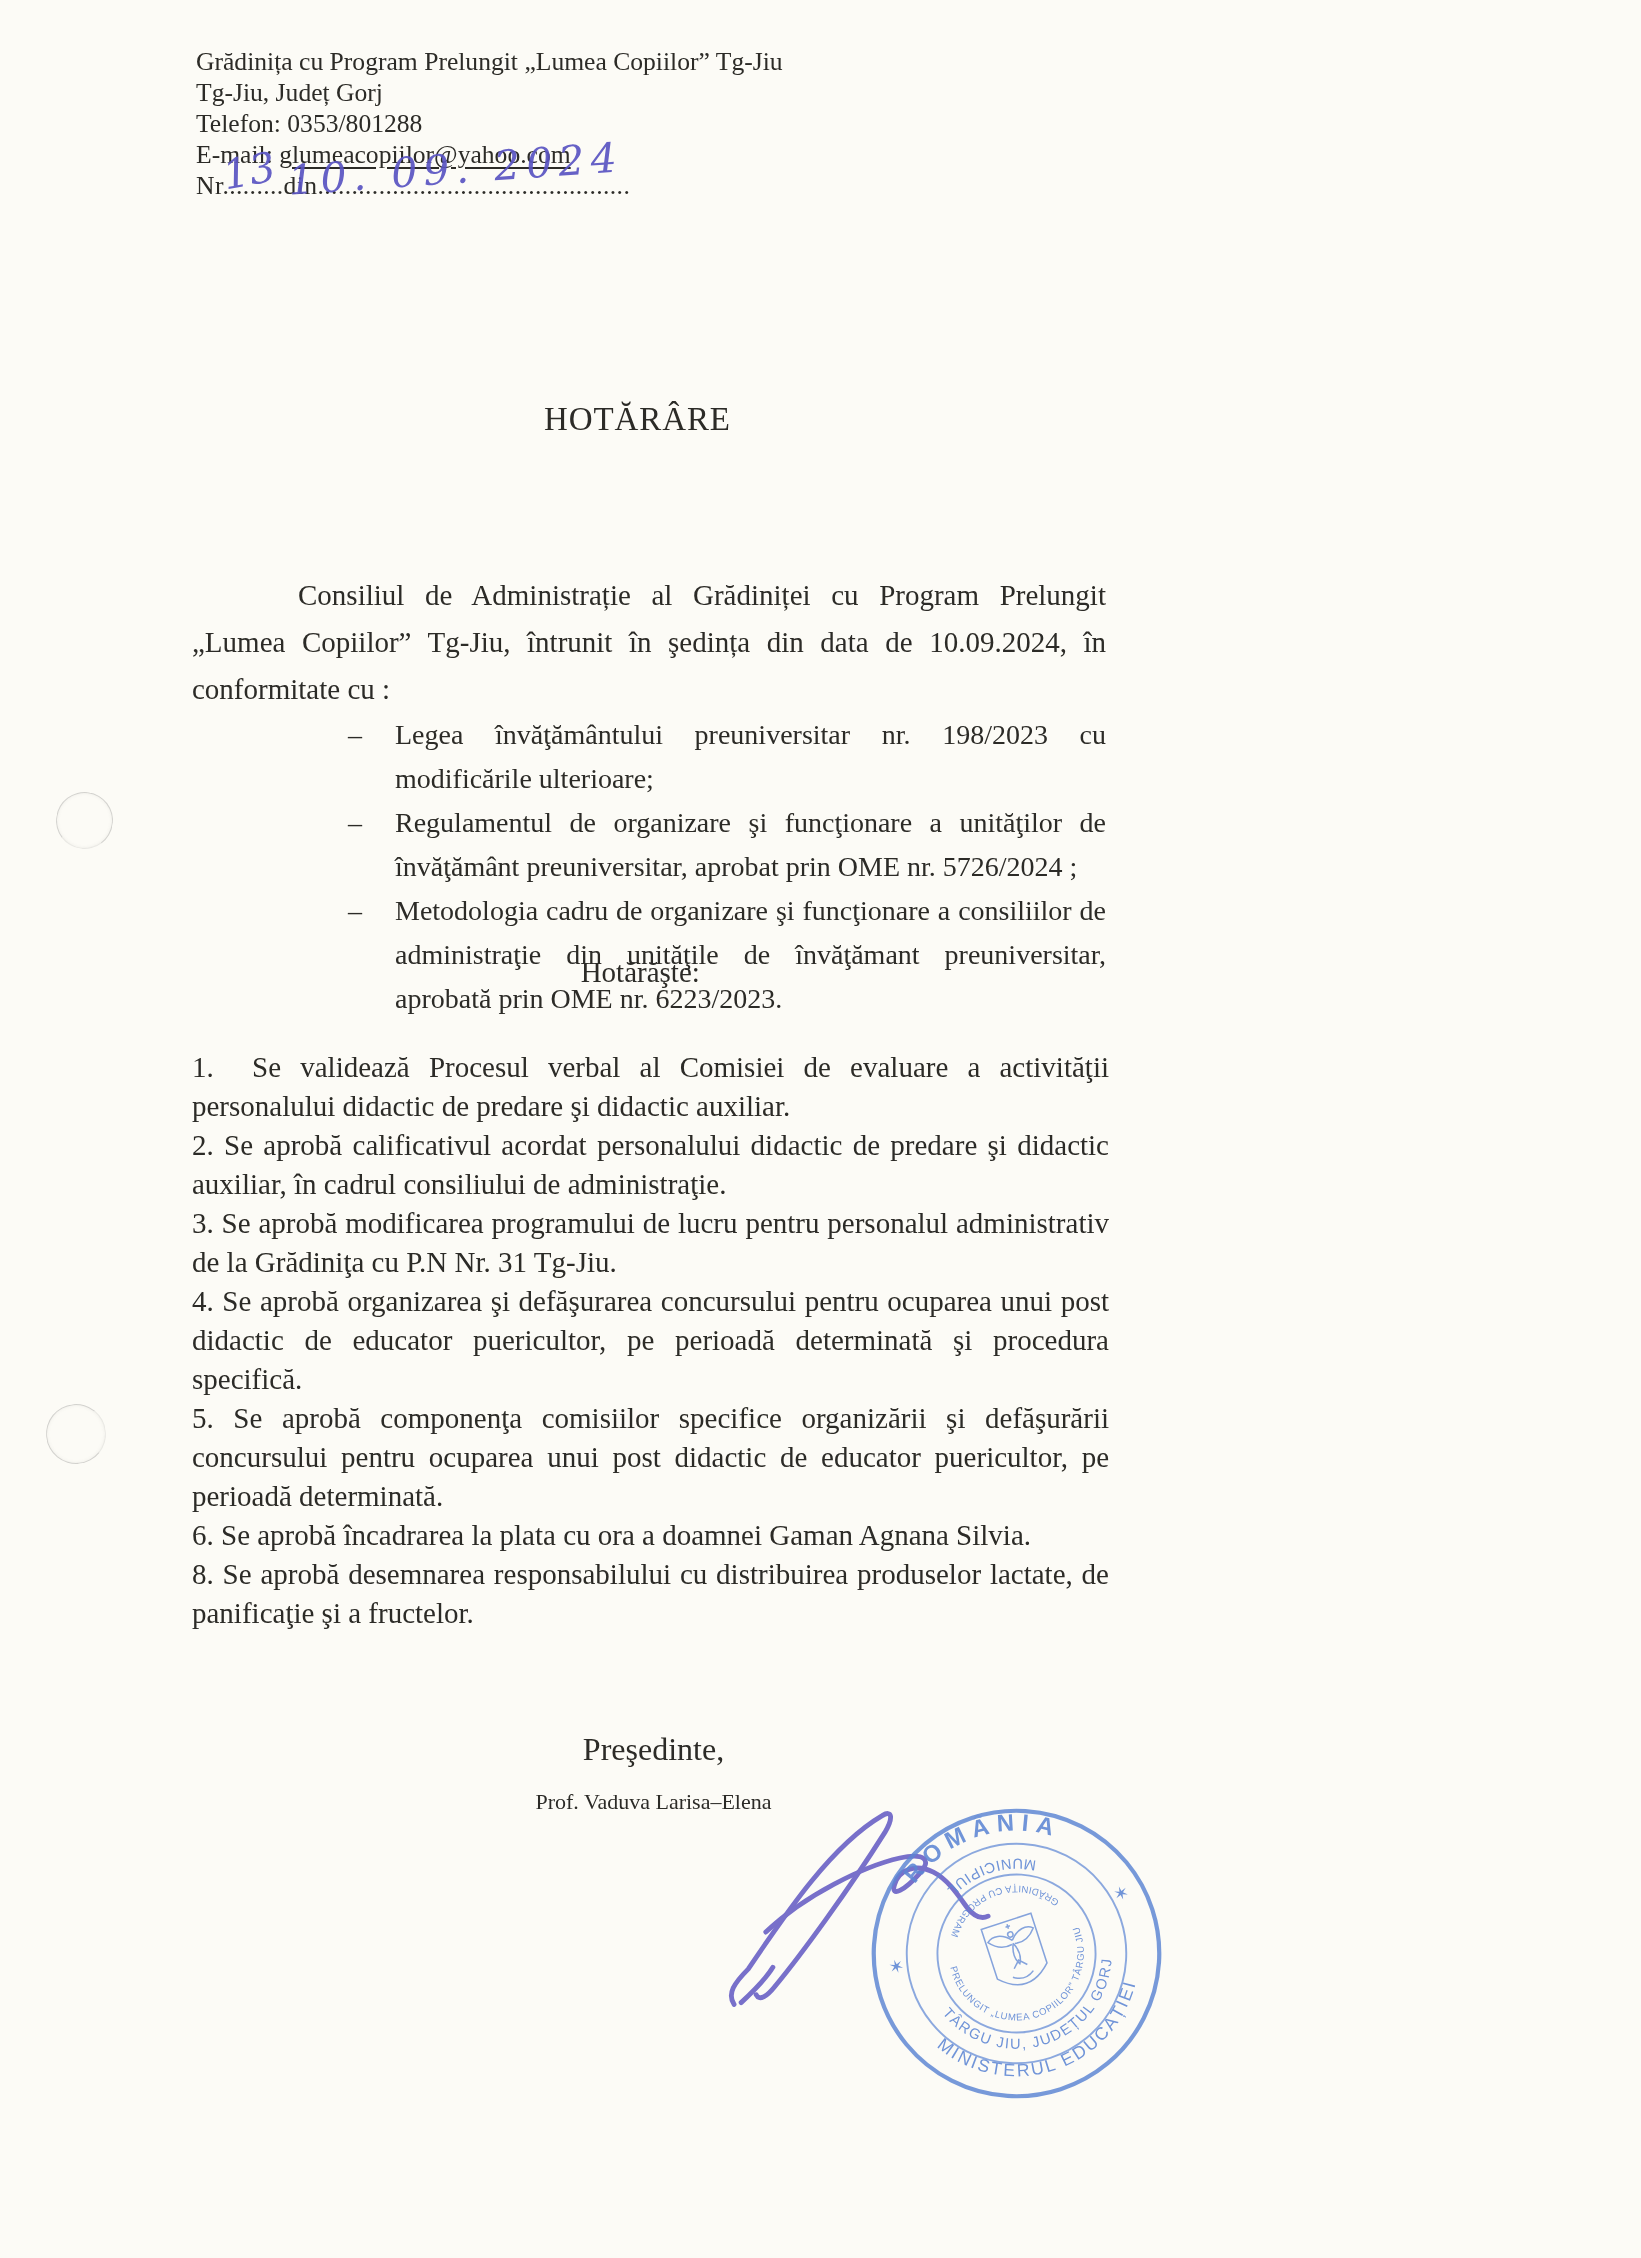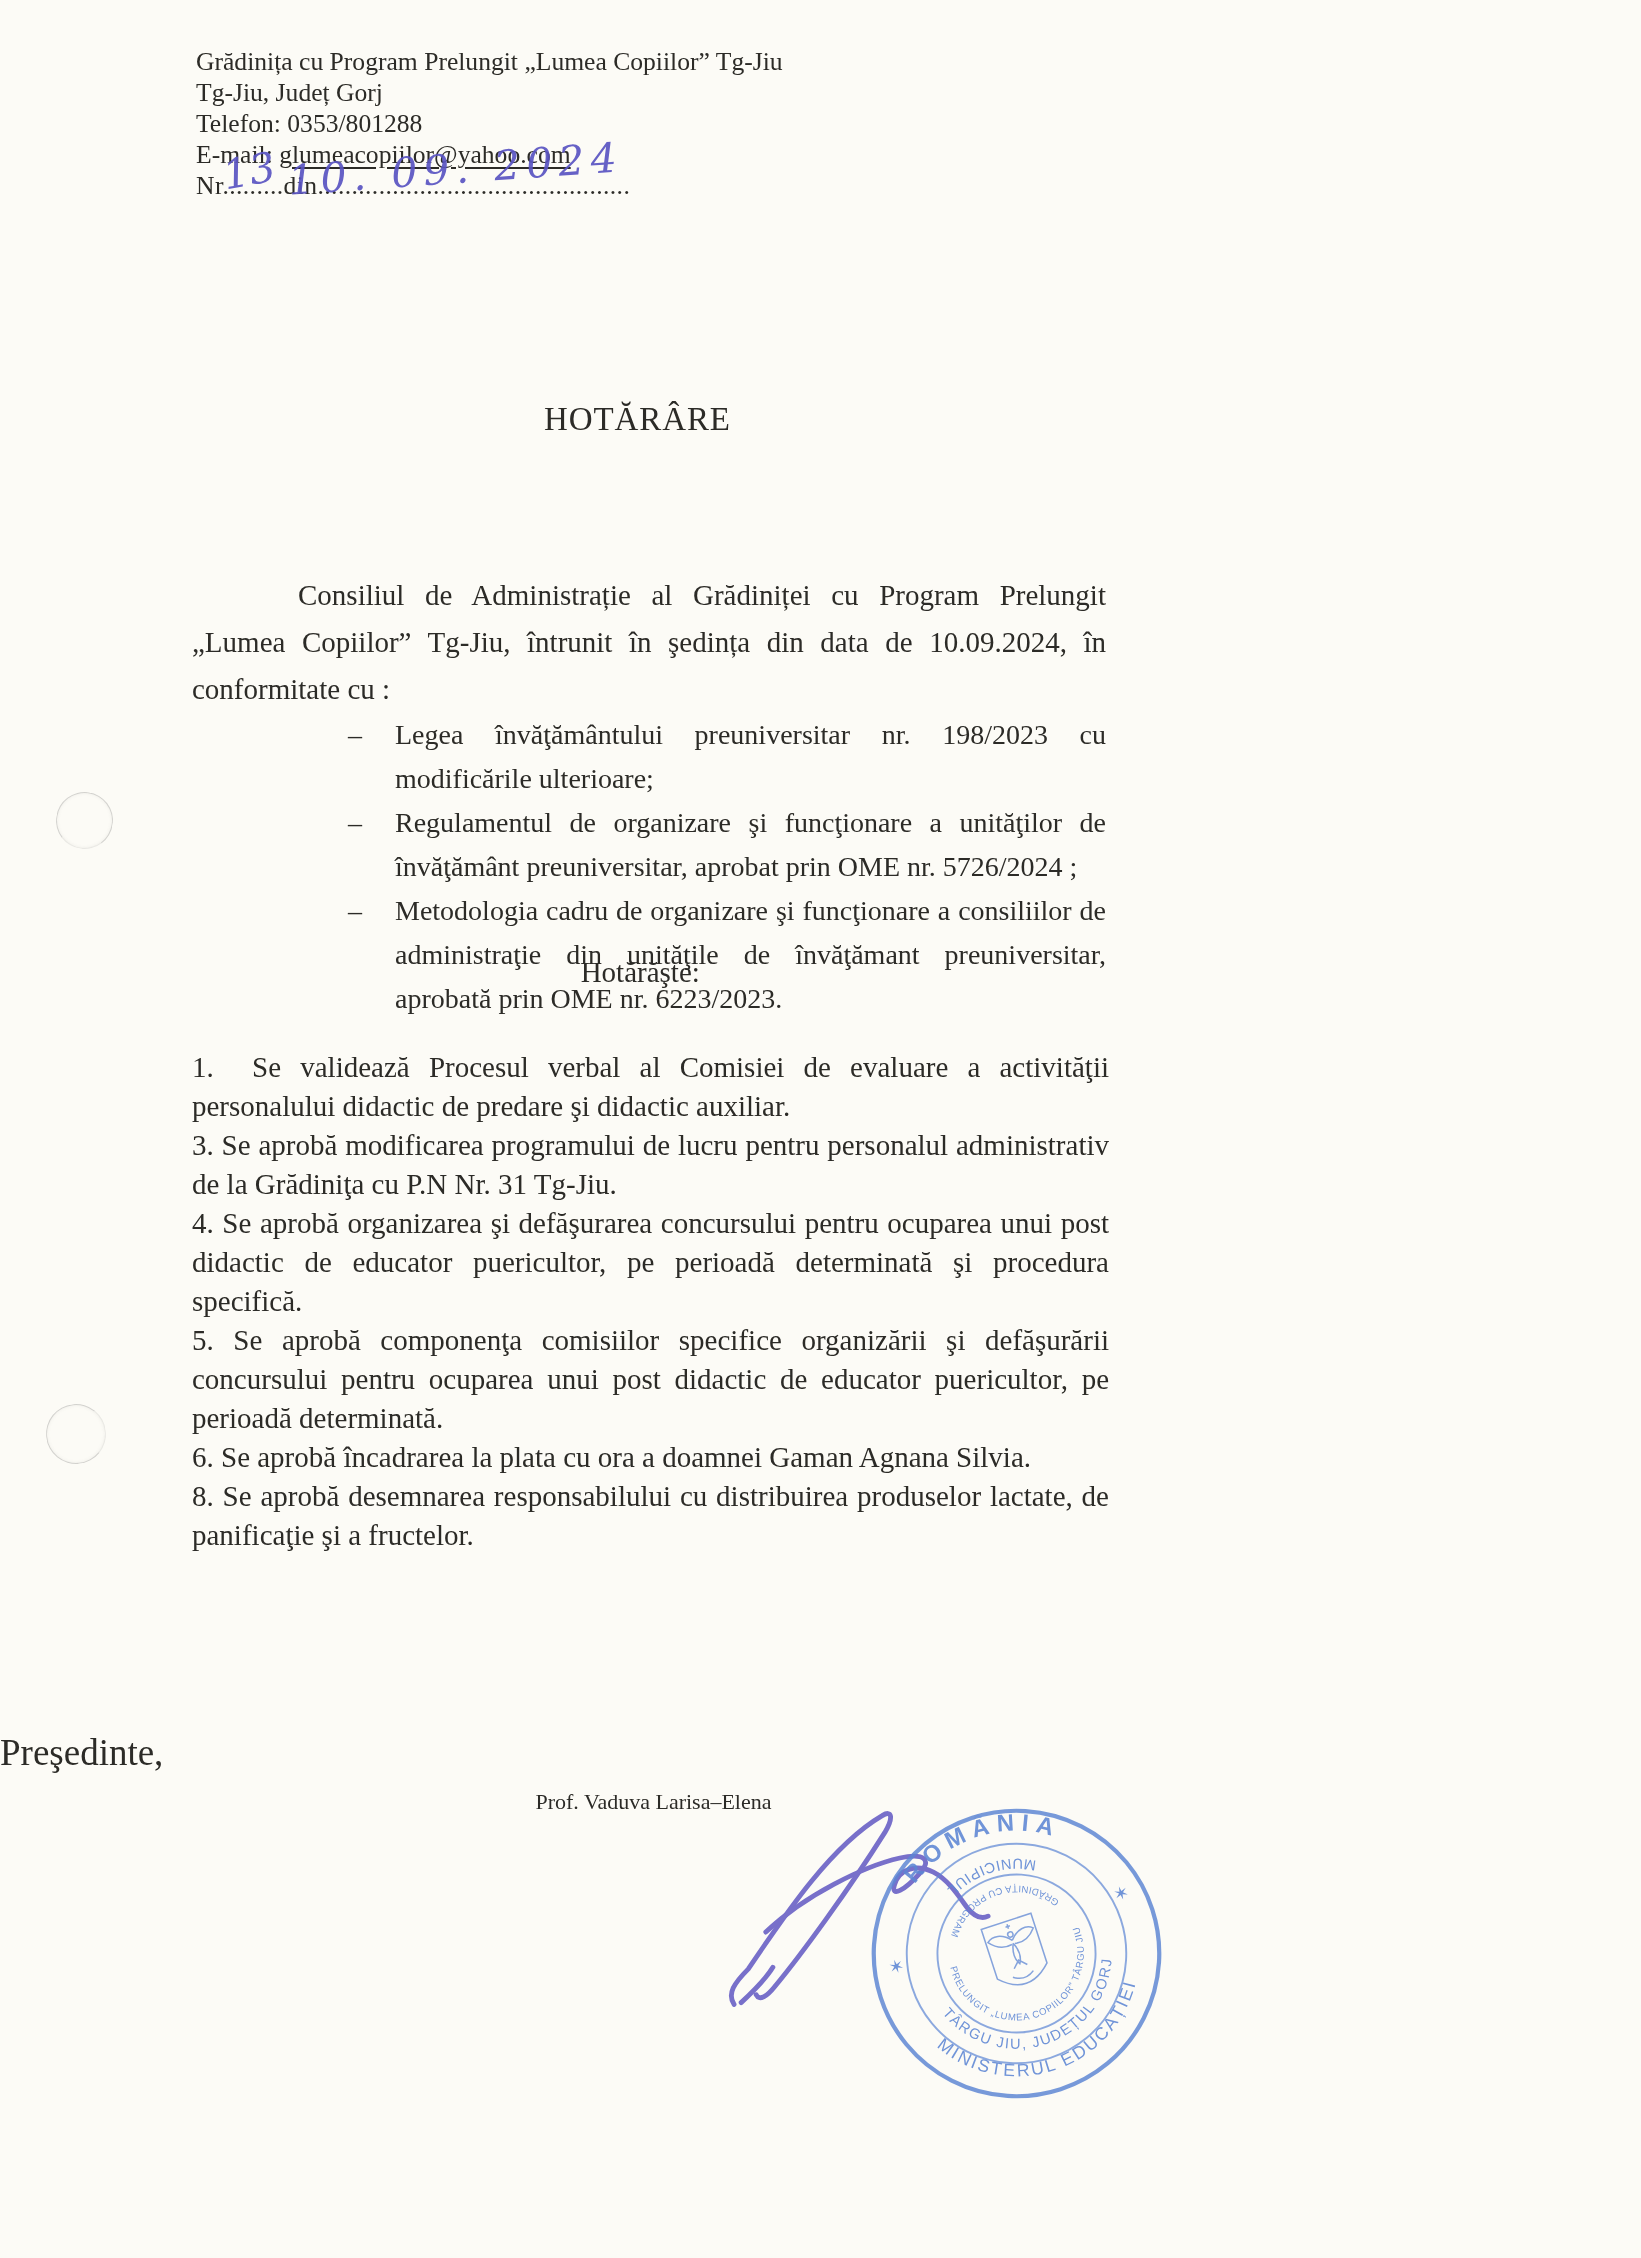--- a/index.html
+++ b/index.html
@@ -56,21 +56,21 @@
 
   
   .decisions { position: absolute; top: 1048px; left: 192px; right: 198px; }
   .decision {
     margin: 0; font-size: 29px; line-height: 39px; text-align: justify;
   }
 
   
   .president-role {
     position: absolute; top: 1731px; left: 0; right: 0;
-    text-align: left; font-size: 37px;
+    text-align: center; font-size: 32px;
   }
   .president-name {
     position: absolute; top: 1789px; left: 0; right: 0;
     text-align: center; font-size: 22px;
   }
 
   .signature-svg { position: absolute; left: 600px; top: 1782px; }
   .stamp-svg { position: absolute; left: 863px; top: 1800px; }
 
   
@@ -107,20 +107,21 @@
       <li class="ref-item"><span class="ref-dash">–</span><span>Legea învăţământului preuniversitar nr. 198/2023 cu modificările ulterioare;</span></li>
       <li class="ref-item"><span class="ref-dash">–</span><span>Regulamentul de organizare şi funcţionare a unităţilor de învăţământ preuniversitar, aprobat prin OME nr. 5726/2024 ;</span></li>
       <li class="ref-item"><span class="ref-dash">–</span><span>Metodologia cadru de organizare şi funcţionare a consiliilor de administraţie din unităţile de învăţămant preuniversitar, aprobată prin OME nr. 6223/2023.</span></li>
     </ul>
   </div>
 
   <div class="decide-heading">Hotărăşte:</div>
 
   <div class="decisions">
     <p class="decision">1.&nbsp; Se validează Procesul verbal al Comisiei de evaluare a activităţii personalului didactic de predare şi didactic auxiliar.</p>
+    <p class="decision">2. Se aprobă calificativul acordat personalului didactic de predare şi didactic auxiliar, în cadrul consiliului de administraţie.</p>
     <p class="decision">3. Se aprobă modificarea programului de lucru pentru personalul administrativ de la Grădiniţa cu P.N Nr. 31 Tg-Jiu.</p>
     <p class="decision">4. Se aprobă organizarea şi defăşurarea concursului pentru ocuparea unui post didactic de educator puericultor, pe perioadă determinată şi procedura specifică.</p>
     <p class="decision">5. Se aprobă componenţa comisiilor specifice organizării şi defăşurării concursului pentru ocuparea unui post didactic de educator puericultor, pe perioadă determinată.</p>
     <p class="decision">6. Se aprobă încadrarea la plata cu ora a doamnei Gaman Agnana Silvia.</p>
     <p class="decision">8. Se aprobă desemnarea responsabilului cu distribuirea produselor lactate, de panificaţie şi a fructelor.</p>
   </div>
 
   <div class="president-role">Preşedinte,</div>
   <div class="president-name">Prof. Vaduva Larisa–Elena</div>
 

